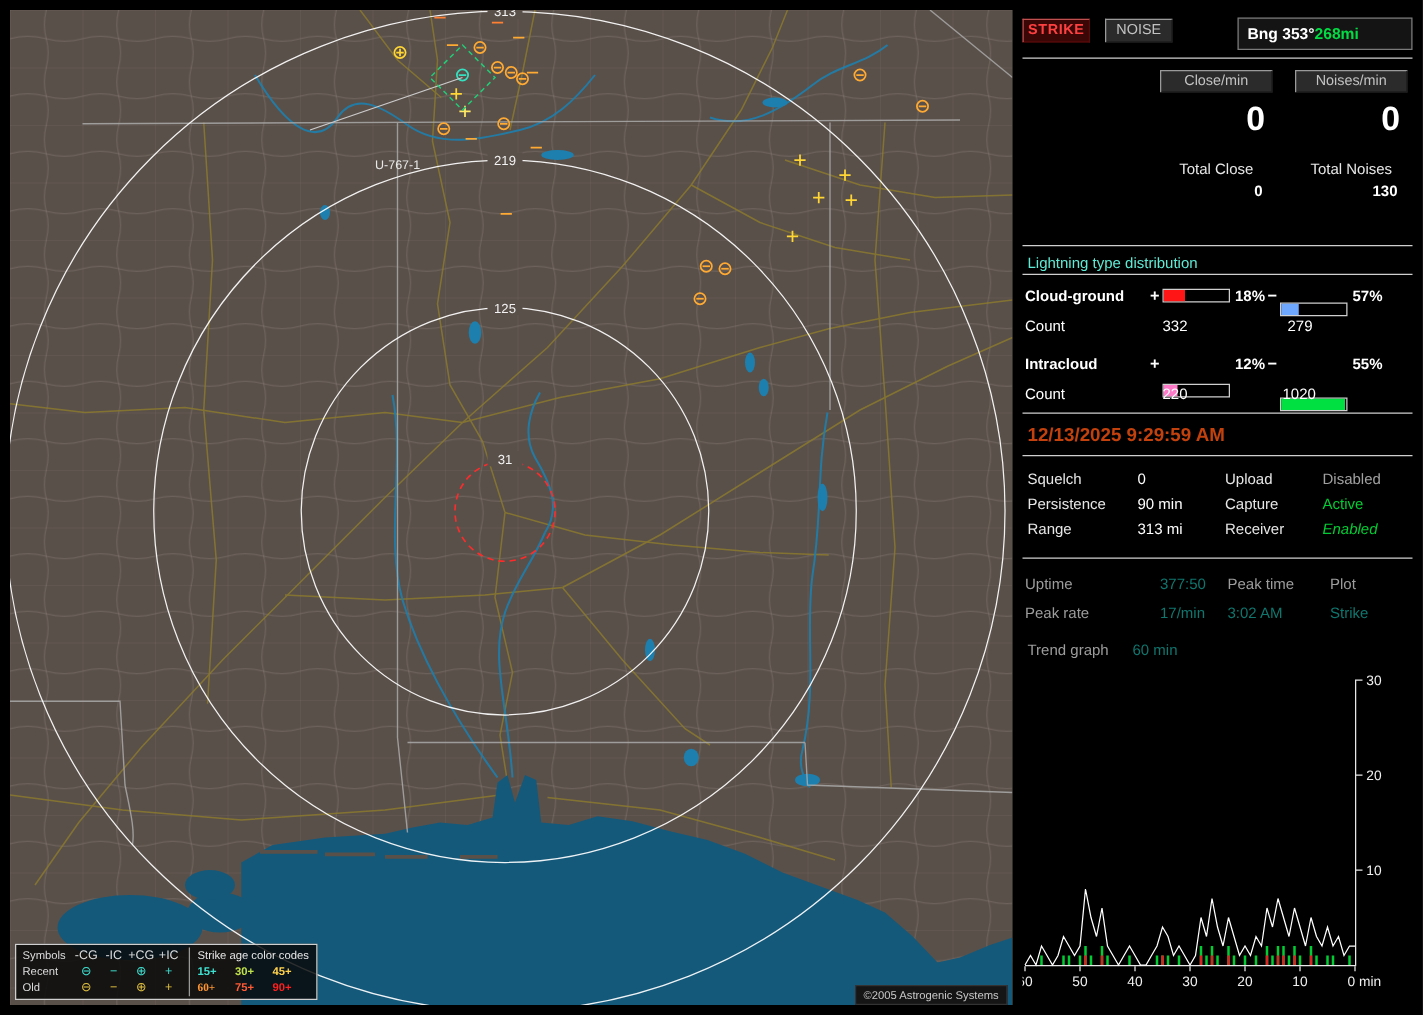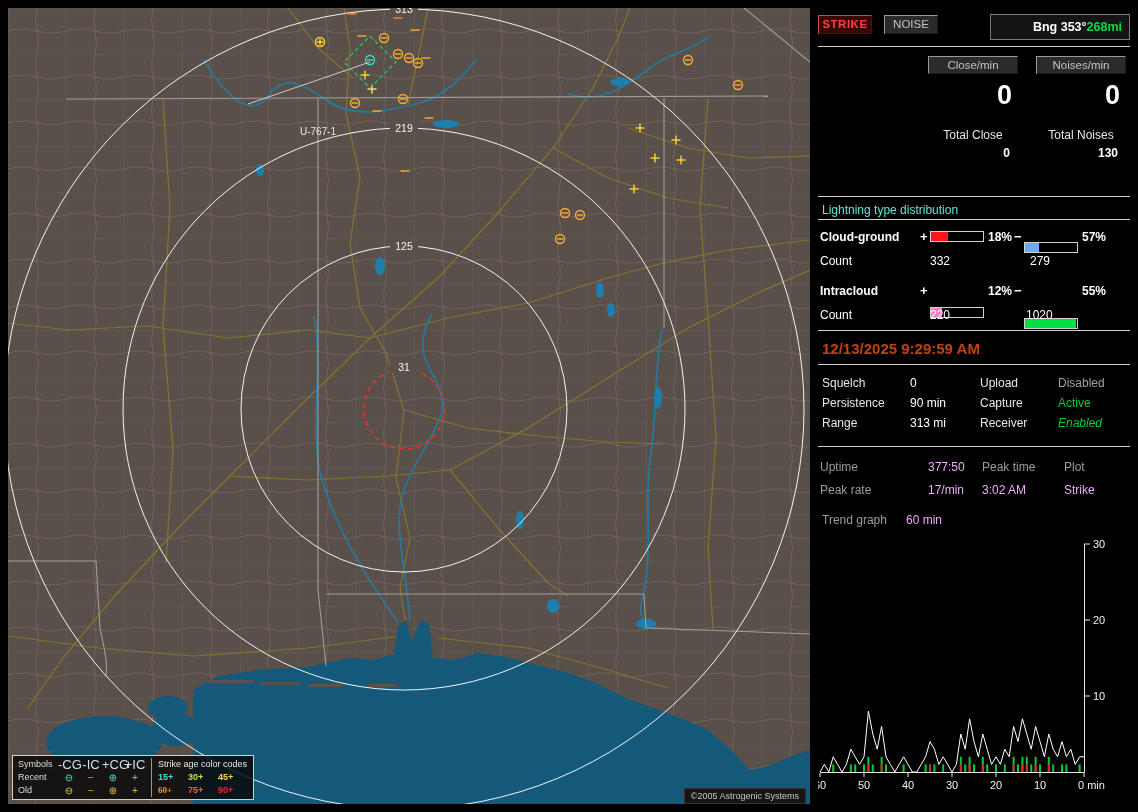--- a/index.html
+++ b/index.html
@@ -10,54 +10,54 @@
 
   
   #map-wrap{position:absolute;left:8px;top:8px;width:802px;height:796px;background:#5a504a;overflow:hidden}
   #map-svg{display:block}
   .legend{position:absolute;left:4px;bottom:4px;display:flex;align-items:stretch;
           background:rgba(8,8,8,.84);border:1px solid #cfcfcf;padding:2px 5px;
           font-size:9px;color:#ddd;line-height:13px}
   .lg-row{display:flex;align-items:center;height:13px;white-space:nowrap}
   .lg-l{width:40px}
   .lg-s{width:22px;text-align:center;font-size:10px}
-  .lg-h{font-size:13px;color:#ddd}
+  .lg-h{font-size:10px;color:#ddd}
   .lg-right{border-left:1px solid #999;margin-left:5px;padding-left:6px}
   .lg-age{width:30px;font-weight:bold}
   .lg-age-title{color:#e8e8e8}
   .copyright{position:absolute;right:4px;bottom:0;background:#151515;color:#c8c8c8;
              font-size:9px;padding:2px 6px;border:1px solid #333}
 
   
   #panel{position:absolute;left:818px;top:8px;width:312px;height:796px;background:#000;font-size:12px}
   .divider{position:absolute;left:0;right:0;height:1px;background:#cfcfcf}
   .btn{background:#2b2b2b;border:1px solid;border-color:#9a9a9a #1c1c1c #1c1c1c #9a9a9a;
        color:#c2c2c2;text-align:center;font-size:11.5px;line-height:16px;cursor:default}
   .btn-strike{background:#3a0606;border-color:#c05050 #5a0a0a #5a0a0a #c05050;
               color:#ff4040;font-weight:bold;letter-spacing:.5px}
-  .bearing{background:#141414;border:1px solid #7a7a7a;display:flex;justify-content:flex-end;
+  .bearing{background:#141414;border:1px solid #7a7a7a;display:flex;justify-content:flex-start;
            align-items:center;padding:12px 7px;font-weight:bold;font-size:12.5px}
   .bearing .bng{color:#ffffff}
   .bearing .dist{color:#00dd44}
   .statcol{position:absolute;top:48px;width:90px}
   .rate{font-size:27px;font-weight:bold;color:#fff;text-align:right;padding-right:6px;height:34px;line-height:34px;margin-top:4px}
   .tot-lab{text-align:center;color:#e6e6e6;margin-top:16px}
   .tot-val{text-align:right;padding-right:8px;color:#fff;font-weight:600;margin-top:4px}
   .sec-title{color:#5eead4}
   .dist-lab{font-weight:bold;color:#fff}
   .sign{font-weight:bold;color:#fff;font-size:13px}
   .pbar{width:54px;height:11px;border:1px solid #d0d0d0;background:#000;position:relative}
   .pbar>div{position:absolute;left:0;top:0;bottom:0;width:0}
   .pct{font-weight:bold;color:#fff}
   .cnt{color:#fff}
   .datetime{color:#c2410c;font-weight:bold;font-size:15px;white-space:nowrap}
   .slab{color:#e6e6e6}
   .sval{color:#fff}
   .glab{color:#9c9c9c}
-  .gval{color:#f0abfc}
+  .gval{color:#0f766e}
   #trend-svg{position:absolute;left:0;top:526px}
   text{font-family:"Liberation Sans",sans-serif}
 </style>
 </head>
 <body>
 
 <div id="stage">
 
   <div id="map-wrap">
     <svg id="map-svg" width="802" height="796" viewBox="0 0 802 796">

